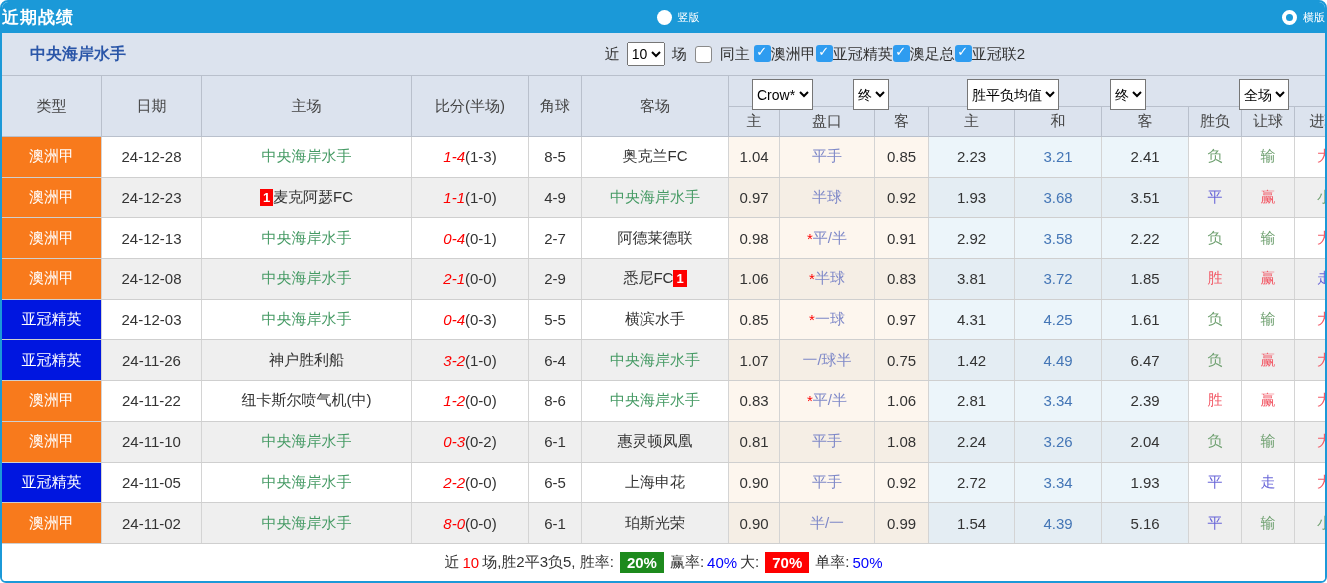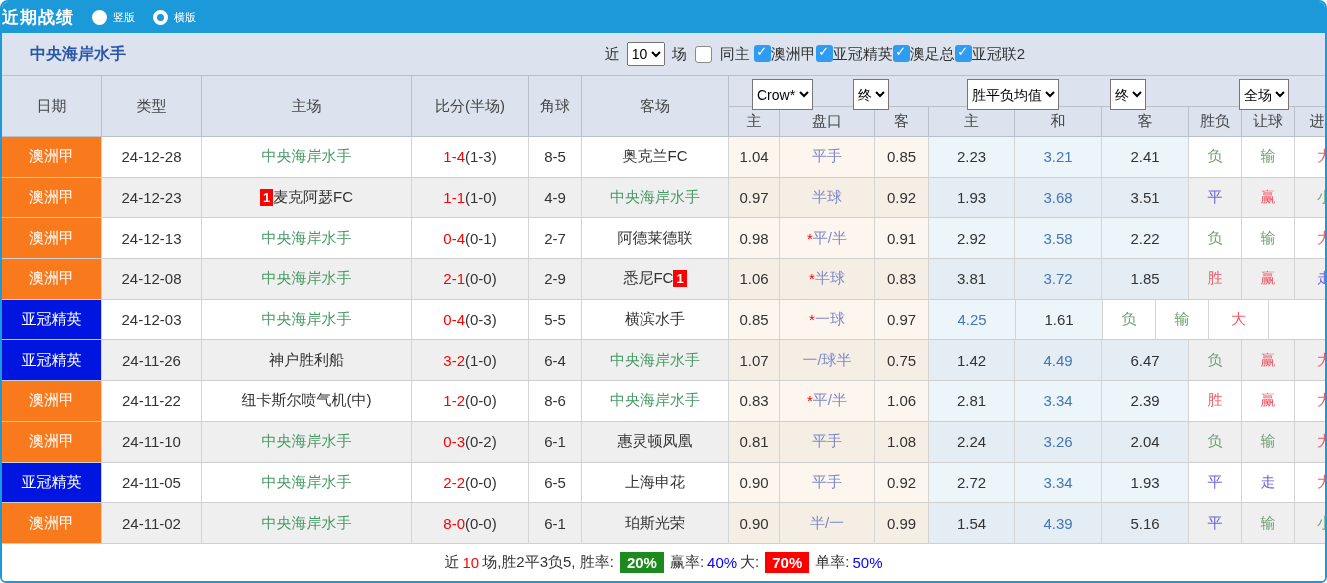--- a/index.html
+++ b/index.html
@@ -9,21 +9,21 @@
     width: 1327px; height: 583px;
     border: 2px solid #1b99d8;
     border-radius: 8px 8px 6px 6px;
     overflow: hidden;
     position: relative;
     background: #fff;
   }
   
   .titlebar {
     height: 31px; background: #1b99d8;
-    display: flex; align-items: center; justify-content: flex-start;
+    display: flex; align-items: center; justify-content: space-between;
     gap: 16px; color: #fff;
   }
   .titlebar .title { font-size: 17px; font-weight: bold; letter-spacing: 1px; }
   .radio-group { display: flex; align-items: center; gap: 6px; margin-left: 2px; }
   .radio { display:inline-block; border-radius: 50%; cursor: pointer; }
   .radio.selected { width: 15px; height: 15px; background: #fff; }
   .radio.unselected { width: 15px; height: 15px; background: transparent; border: 4px solid #fff; }
   .radio-label { font-size: 11px; color:#fff; }
   
   .filterbar {
@@ -76,21 +76,21 @@
     border-right: 1px solid #d4d4d4; font-size: 15px; color: #333;
   }
   .row .col-ahh, .row .col-ahl, .row .col-aha { background: #fdf6ee; }
   .row.even .col-ahh, .row.even .col-ahl, .row.even .col-aha { background: #f5eee5; }
   .row .col-euh, .row .col-eud, .row .col-eua { background: #ecf5fa; }
   .row.even .col-euh, .row.even .col-eud, .row.even .col-eua { background: #e4edf3; }
   .league { color: #fff; font-size: 15px; }
   .league.orange { background: #f87a1c; }
   .league.blue   { background: #0016e0; }
   .team-self { color: #459a64; }
-  .score-main { color: #fe0000; }
+  .score-main { color: #fe0000; font-style: italic; }
   .score-half { color: #333; }
   .card-badge {
     background: #fe0000; color: #fff; font-size: 13px; font-weight: bold;
     padding: 0 3px; line-height: 17px; display: inline-block;
   }
   .line-text { color: #7e88c8; }
   .star { color: #fe0000; }
   .eu-mid { color: #4476b6; }
   .c-win  { color: #f25b68; }
   .c-draw { color: #6a67d8; }
@@ -130,22 +130,22 @@
       <select><option>10</option></select>
       <span>场</span>
       <span class="cb unchecked"></span>
       <span>同主</span>
       <span id="league-checkboxes"><span class="cb checked"></span><span>澳洲甲</span><span class="cb checked"></span><span>亚冠精英</span><span class="cb checked"></span><span>澳足总</span><span class="cb checked"></span><span>亚冠联2</span></span>
     </span>
   </div>
 
   <div class="tbl">
     <div class="hdr">
+      <div class="hcell col-type">类型</div>
       <div class="hcell col-date">日期</div>
-      <div class="hcell col-type">类型</div>
       <div class="hcell col-home">主场</div>
       <div class="hcell col-score">比分(半场)</div>
       <div class="hcell col-corner">角球</div>
       <div class="hcell col-away">客场</div>
       <div class="hdr-right">
         <div class="hdr-top">
           <select style="left:23px"><option>Crow*</option></select>
           <select style="left:124px"><option>终</option></select>
           <select style="left:238px"><option>胜平负均值</option></select>
           <select style="left:381px"><option>终</option></select>
@@ -273,20 +273,21 @@
             <span class="score-main">0-4</span>
             <span class="score-half">(0-3)</span>
           </div>
     <div class="cell col-corner">5-5</div>
     <div class="cell col-away">
             <span>横滨水手</span>
           </div>
     <div class="cell col-ahh">0.85</div>
     <div class="cell col-ahl line-text"><span class="star">*</span>一球</div>
     <div class="cell col-aha">0.97</div>
+    <div class="cell col-euh">4.31</div>
     <div class="cell col-eud eu-mid">4.25</div>
     <div class="cell col-eua">1.61</div>
     <div class="cell col-res c-lose">负</div>
     <div class="cell col-hc c-lose">输</div>
     <div class="cell col-goal c-win">大</div>
   </div>
         <div class="row even">
     <div class="cell col-type league blue">亚冠精英</div>
     <div class="cell col-date">24-11-26</div>
     <div class="cell col-home">

